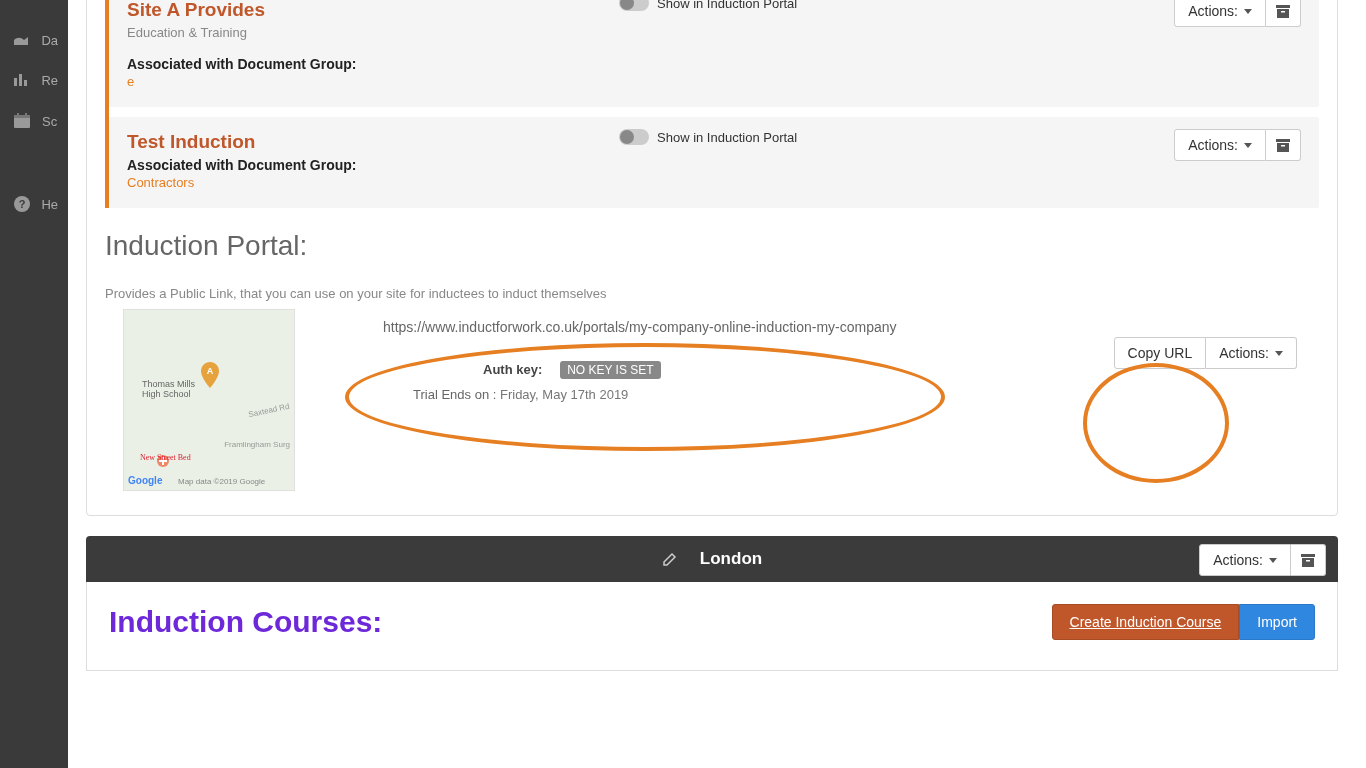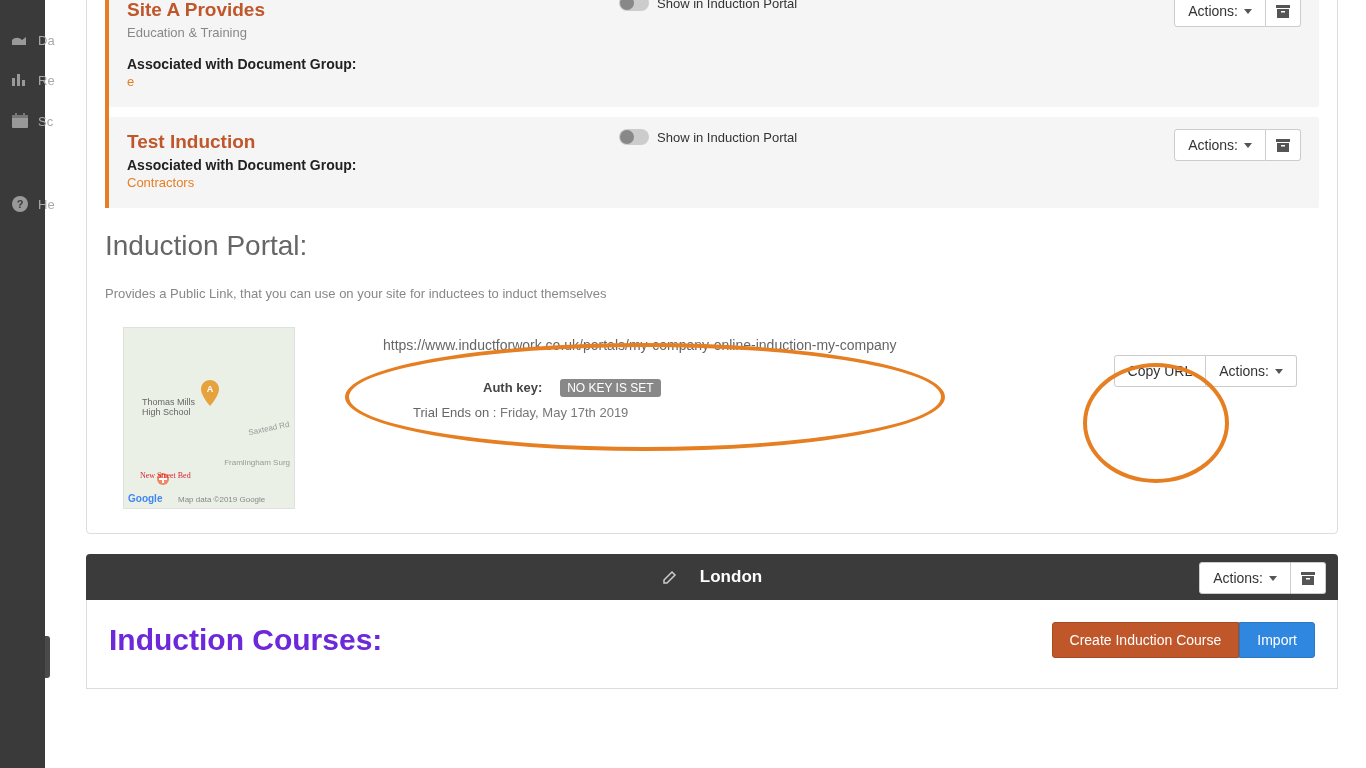--- a/index.html
+++ b/index.html
@@ -1,19 +1,19 @@
 <!DOCTYPE html>
 <html><head>
 <meta charset="utf-8">
 <style>
 * { box-sizing: border-box; margin: 0; padding: 0; }
 body { font-family: "Helvetica Neue", Arial, sans-serif; font-size: 14px; color: #333; background: #fff; width: 1366px; height: 768px; overflow: hidden; position: relative; }
 
 
-.sidebar { position: fixed; left: 0; top: 0; width: 45px; height: 768px; background: #3a3a3a; padding-top: 20px; z-index: 50; }
+.sidebar { position: fixed; left: 0; top: 0; width: 68px; height: 768px; background: #3a3a3a; padding-top: 20px; z-index: 50; }
 .sidebar-item { display: flex; align-items: center; color: #aaa; padding: 12px 10px; font-size: 13px; cursor: pointer; white-space: nowrap; }
 .sidebar-item .icon { width: 24px; display: inline-flex; justify-content: center; margin-right: 8px; }
 .scroll-top { position: fixed; left: 8px; bottom: 90px; width: 42px; height: 42px; background: #4a4a4a; border-radius: 3px; display: flex; align-items: center; justify-content: center; color: #999; cursor: pointer; }
 
 
 .main { margin-left: 58px; padding: 0 28px 0 28px; position: relative; }
 .panel { border: 1px solid #ddd; border-radius: 4px; background: #fff; margin-bottom: 20px; }
 .panel-body { padding: 18px 18px 24px 18px; position: relative; }
 
 
@@ -31,21 +31,21 @@
 
 .btn { border: 1px solid #ccc; background: #fff; padding: 7px 13px; font-size: 14px; color: #333; border-radius: 3px; cursor: pointer; display: inline-flex; align-items: center; }
 .btn .caret { margin-left: 6px; width: 0; height: 0; border-left: 4px solid transparent; border-right: 4px solid transparent; border-top: 5px solid #555; }
 .btn-icon { padding: 7px 10px; }
 .btn-group { display: inline-flex; }
 .btn-group .btn:first-child { border-top-right-radius: 0; border-bottom-right-radius: 0; }
 .btn-group .btn:last-child { border-top-left-radius: 0; border-bottom-left-radius: 0; border-left: none; }
 
 
 .section-title { font-size: 28px; color: #666; font-weight: 400; margin: 22px 0 24px 0; }
-.section-sub { color: #888; font-size: 13px; margin-bottom: 26px; }
+.section-sub { color: #888; font-size: 13px; margin-bottom: 8px; }
 .portal-row { display: flex; position: relative; padding: 0 0 0 18px; }
 .map-thumb { width: 172px; height: 182px; background: #eaf0e5; position: relative; border: 1px solid #e0e0e0; }
 .map-pin { position: absolute; left: 76px; top: 52px; }
 .map-hospital { position: absolute; left: 32px; top: 144px; }
 .map-school { position: absolute; left: 18px; top: 70px; font-size: 9px; color: #666; line-height: 1.1; }
 .map-road1 { position: absolute; right: 4px; top: 96px; font-size: 8px; color: #999; transform: rotate(-12deg); }
 .map-road2 { position: absolute; right: 4px; top: 130px; font-size: 8px; color: #999; }
 .map-place { position: absolute; left: 16px; bottom: 28px; font-size: 8px; color: #d23; font-family: Liberation Serif, serif; }
 .map-logo { position: absolute; left: 4px; bottom: 4px; font-size: 10px; color: #4285f4; font-weight: bold; }
 .map-attr { position: absolute; left: 54px; bottom: 4px; font-size: 8px; color: #888; }
@@ -68,21 +68,21 @@
 
 .dark-bar { background: #3b3b3b; color: #fff; display: flex; align-items: center; padding: 13px 22px; border-top-left-radius: 4px; border-top-right-radius: 4px; position: relative; justify-content: center; }
 .dark-bar .title { font-size: 17px; font-weight: bold; margin-left: 22px; }
 .dark-bar-actions { position: absolute; right: 12px; top: 8px; }
 .dark-bar-actions .btn { color: #333; }
 
 
 .london-body { padding: 22px 22px 30px 22px; background: #fff; border: 1px solid #ddd; border-top: none; }
 .courses-row { display: flex; align-items: center; }
 .courses-title { font-size: 30px; font-weight: bold; color: #6d28d9; flex: 1; }
-.btn-orange { background: #c0572b; color: #fff; border: 1px solid #a84a24; padding: 9px 17px; border-radius: 3px; font-size: 14px; cursor: pointer; }
+.btn-orange { background: #c0572b; color: #fff; border: 1px solid #a84a24; padding: 9px 17px; border-radius: 3px; font-size: 14px; cursor: pointer; text-decoration: underline; }
 .btn-blue { background: #2f87e0; color: #fff; border: 1px solid #2978c9; padding: 9px 17px; border-radius: 3px; font-size: 14px; margin-left: 0; cursor: pointer; }
 .create-import { display: flex; }
 .create-import .btn-orange { border-top-right-radius: 0; border-bottom-right-radius: 0; }
 .create-import .btn-blue { border-top-left-radius: 0; border-bottom-left-radius: 0; }
 
 svg { display: block; }
 </style>
 </head>
 <body>
 

